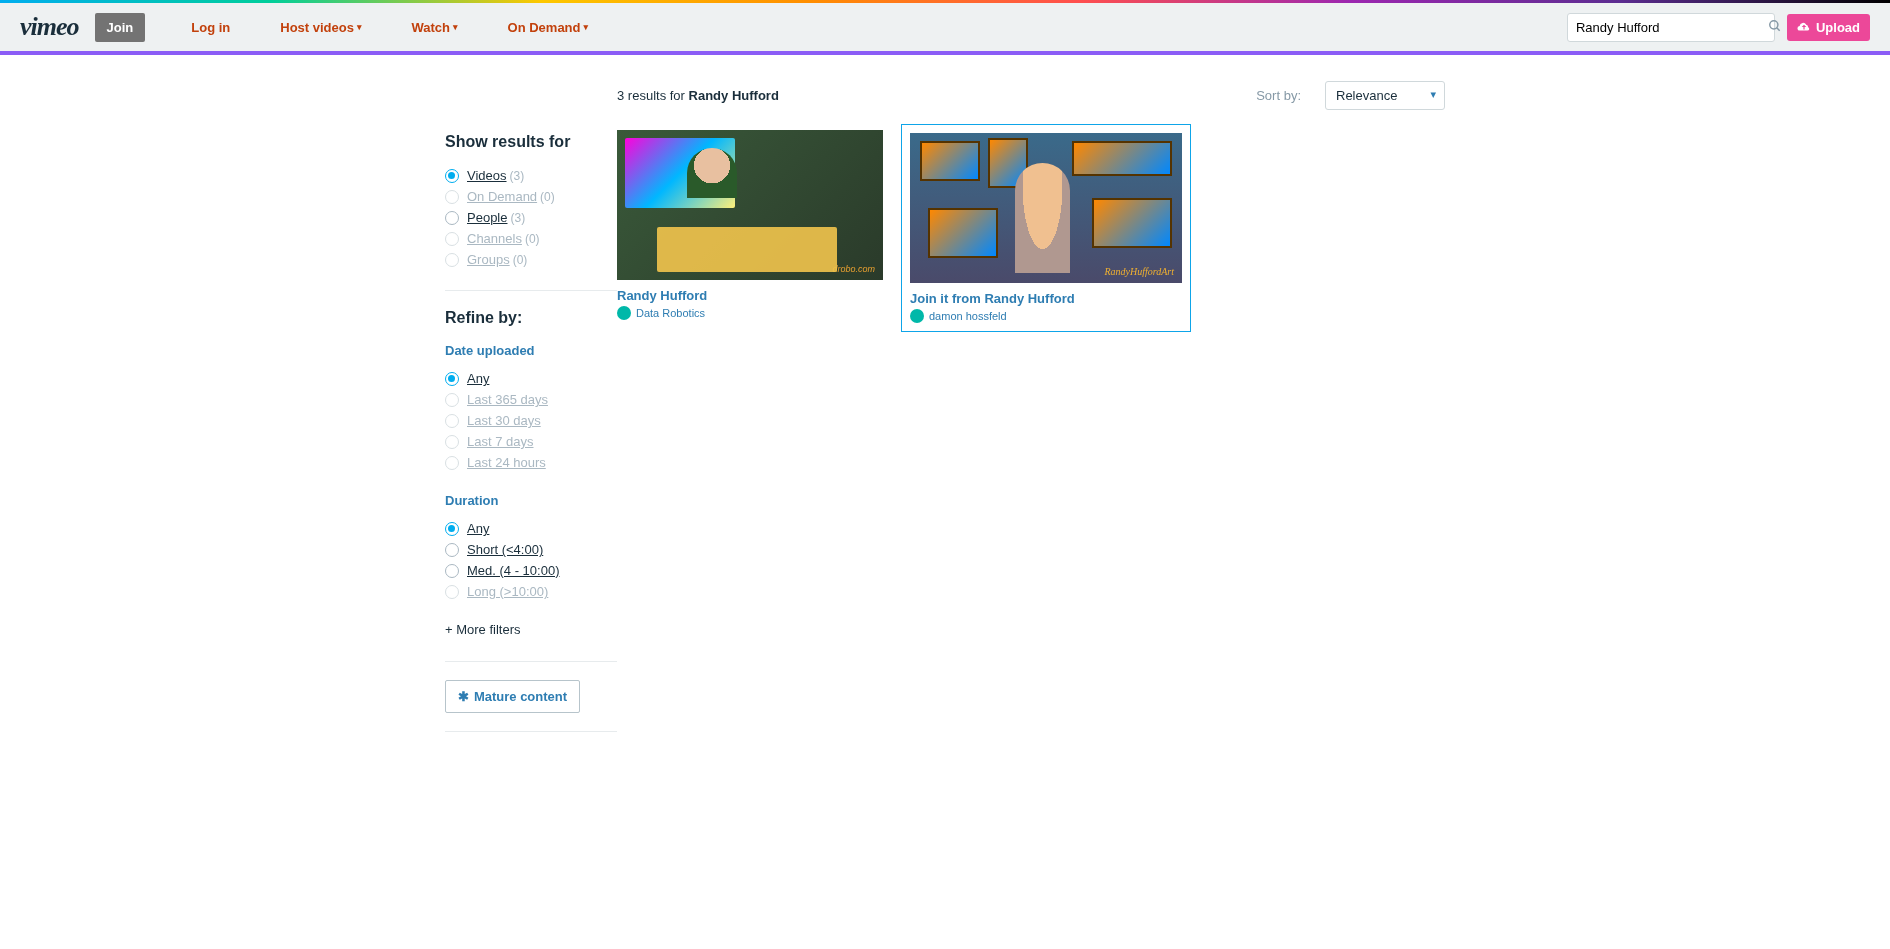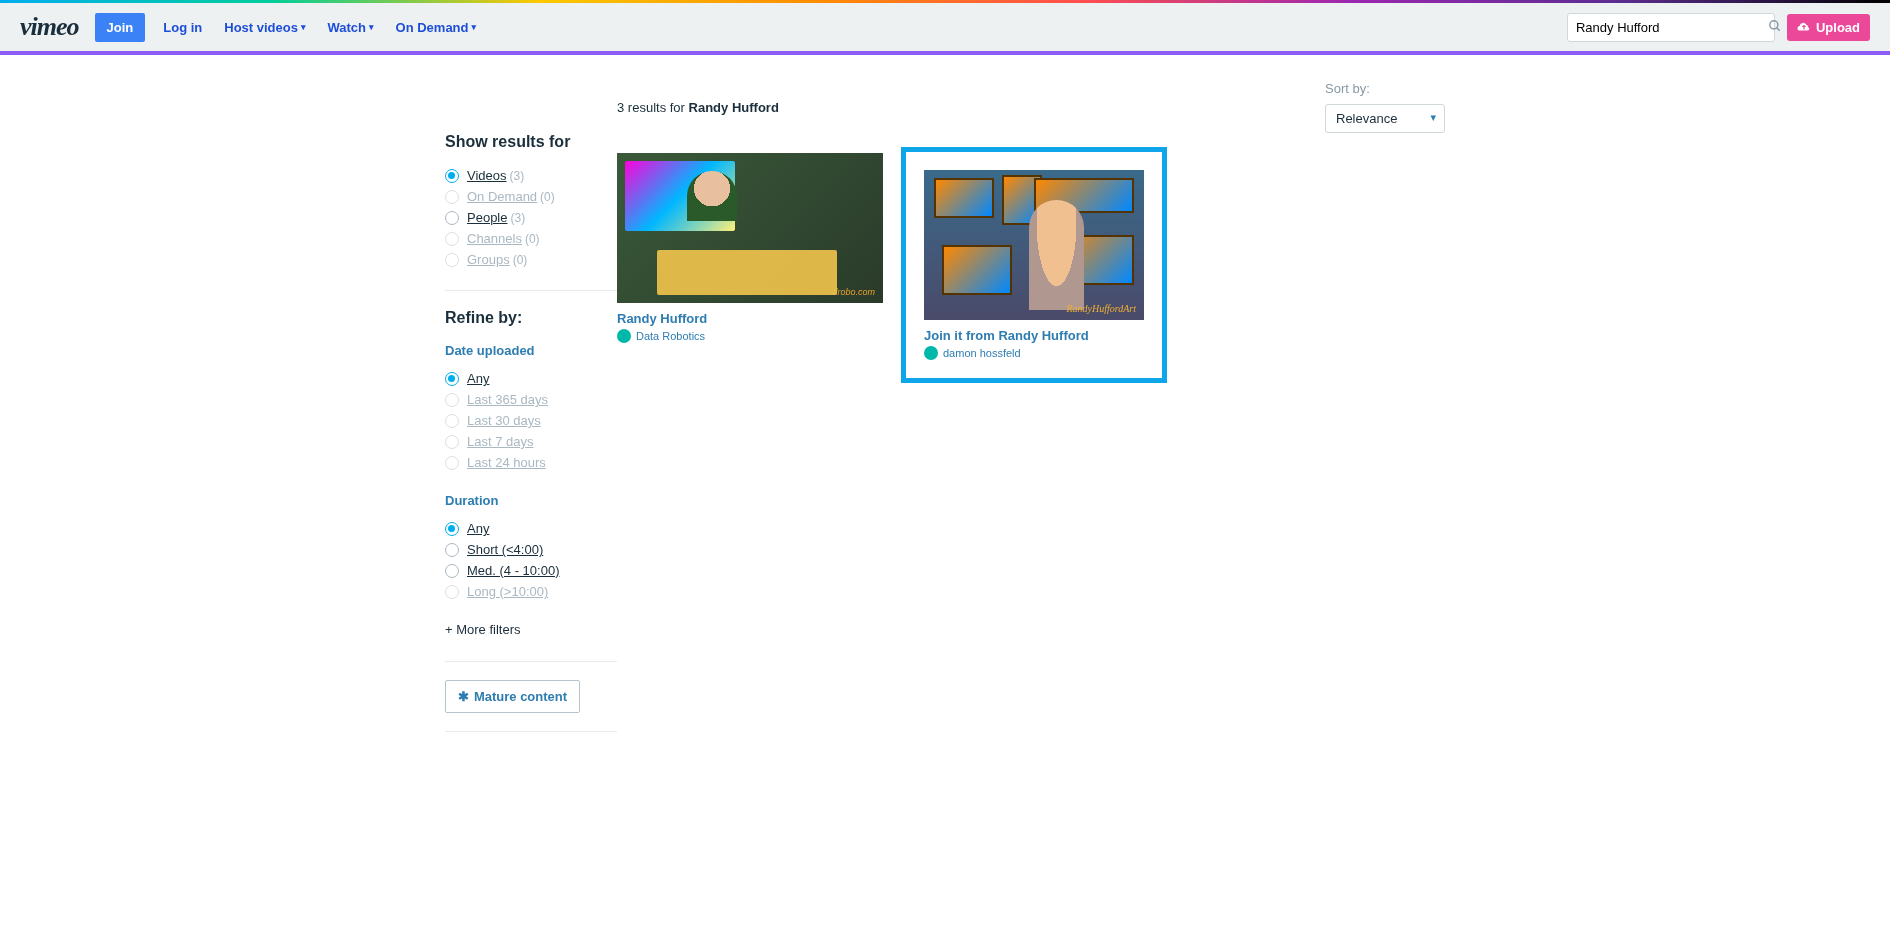--- a/index.html
+++ b/index.html
@@ -23,36 +23,37 @@
     .logo {
       font-family: Georgia, serif;
       font-weight: bold;
       font-style: italic;
       font-size: 26px;
       color: #1a2e3b;
       margin-right: 16px;
       letter-spacing: -1px;
     }
     .join-btn {
-      background: #3b82f6;
+      background: #737373;
       color: #fff;
       padding: 7px 12px;
       border-radius: 2px;
       font-size: 13px;
       font-weight: bold;
       margin-right: 18px;
     }
     .nav-item {
-      color: #1d4ed8;
+      color: #c2410c;
       font-weight: bold;
       font-size: 13px;
       margin-right: 22px;
       cursor: pointer;
       display: inline-flex;
       align-items: center;
+      margin-left: 28px;
     }
     .nav-item .chev { margin-left: 3px; font-size: 9px; }
     .header-right { margin-left: auto; display: flex; align-items: center; gap: 12px; }
     .search-box {
       position: relative;
       display: flex;
       align-items: center;
       background: #fff;
       border: 1px solid #d0d8db;
       border-radius: 3px;
@@ -94,27 +95,27 @@
     .divider { border-top: 1px solid #e7ebed; margin: 18px 0; }
     .more-filters { font-size: 13px; color: #1a2e3b; cursor: pointer; margin-bottom: 24px; }
     .mature-btn {
       border: 1px solid #b7c4cb; padding: 8px 12px; font-size: 13px; color: #2e7db2; font-weight: bold;
       display: inline-flex; align-items: center; gap: 5px; cursor: pointer; border-radius: 2px;
     }
     .content { flex: 1; margin-left: 0; }
     .results-bar { display: flex; align-items: center; margin-bottom: 20px; }
     .results-text { font-size: 13px; color: #1a2e3b; }
     .results-text .q { font-weight: bold; }
-    .sort-wrap { margin-left: auto; display: flex; gap: 8px; flex-direction: column; }
+    .sort-wrap { margin-left: auto; display: flex; align-items: center; gap: 24px; }
     .sort-label { color: #8699a6; font-size: 13px; }
     .sort-select { border: 1px solid #d0d8db; padding: 6px 28px 6px 10px; font-size: 13px; color: #1a2e3b; border-radius: 3px; position: relative; min-width: 120px; }
     .sort-select::after { content: '▾'; position: absolute; right: 8px; color: #2e7db2; font-size: 11px; }
     .grid { display: flex; gap: 18px; }
     .card { width: 266px; }
-    .card.highlighted { border: 5px solid #0ea5e9; padding: 18px; width: 266px; margin-top:-6px;}
+    .card.highlighted { border: 1px solid #0ea5e9; padding: 8px; width: 290px; margin-top:-6px;}
     .thumb { width: 100%; height: 150px; background: #333; display: block; position: relative; overflow: hidden; }
     .thumb-1 { background: linear-gradient(135deg,#3a5a3a 0%, #2a3a2a 100%); }
     .thumb-1::before{content:'';position:absolute;left:8px;top:8px;width:110px;height:70px;background:linear-gradient(135deg,#ff00dc,#00b7ff,#fff07a);border-radius:2px;}
     .thumb-1::after{content:'';position:absolute;left:40px;bottom:8px;width:180px;height:45px;background:rgba(242,196,76,.9);border-radius:2px;}
     .person1{position:absolute;left:70px;top:18px;width:50px;height:50px;background:radial-gradient(circle at 50% 35%,#e8c0a0 18px,#2a5a2a 18px);border-radius:50% 50% 0 0;}
     .thumb-2 { background: linear-gradient(180deg,#3a6a8a 0%,#4a4a6a 100%); }
     .art{position:absolute;background:linear-gradient(135deg,#ff8800,#0088ff);border:2px solid #553300;}
     .art1{left:10px;top:8px;width:60px;height:40px;}
     .art2{left:78px;top:5px;width:40px;height:50px;}
     .art3{right:10px;top:8px;width:100px;height:35px;}

